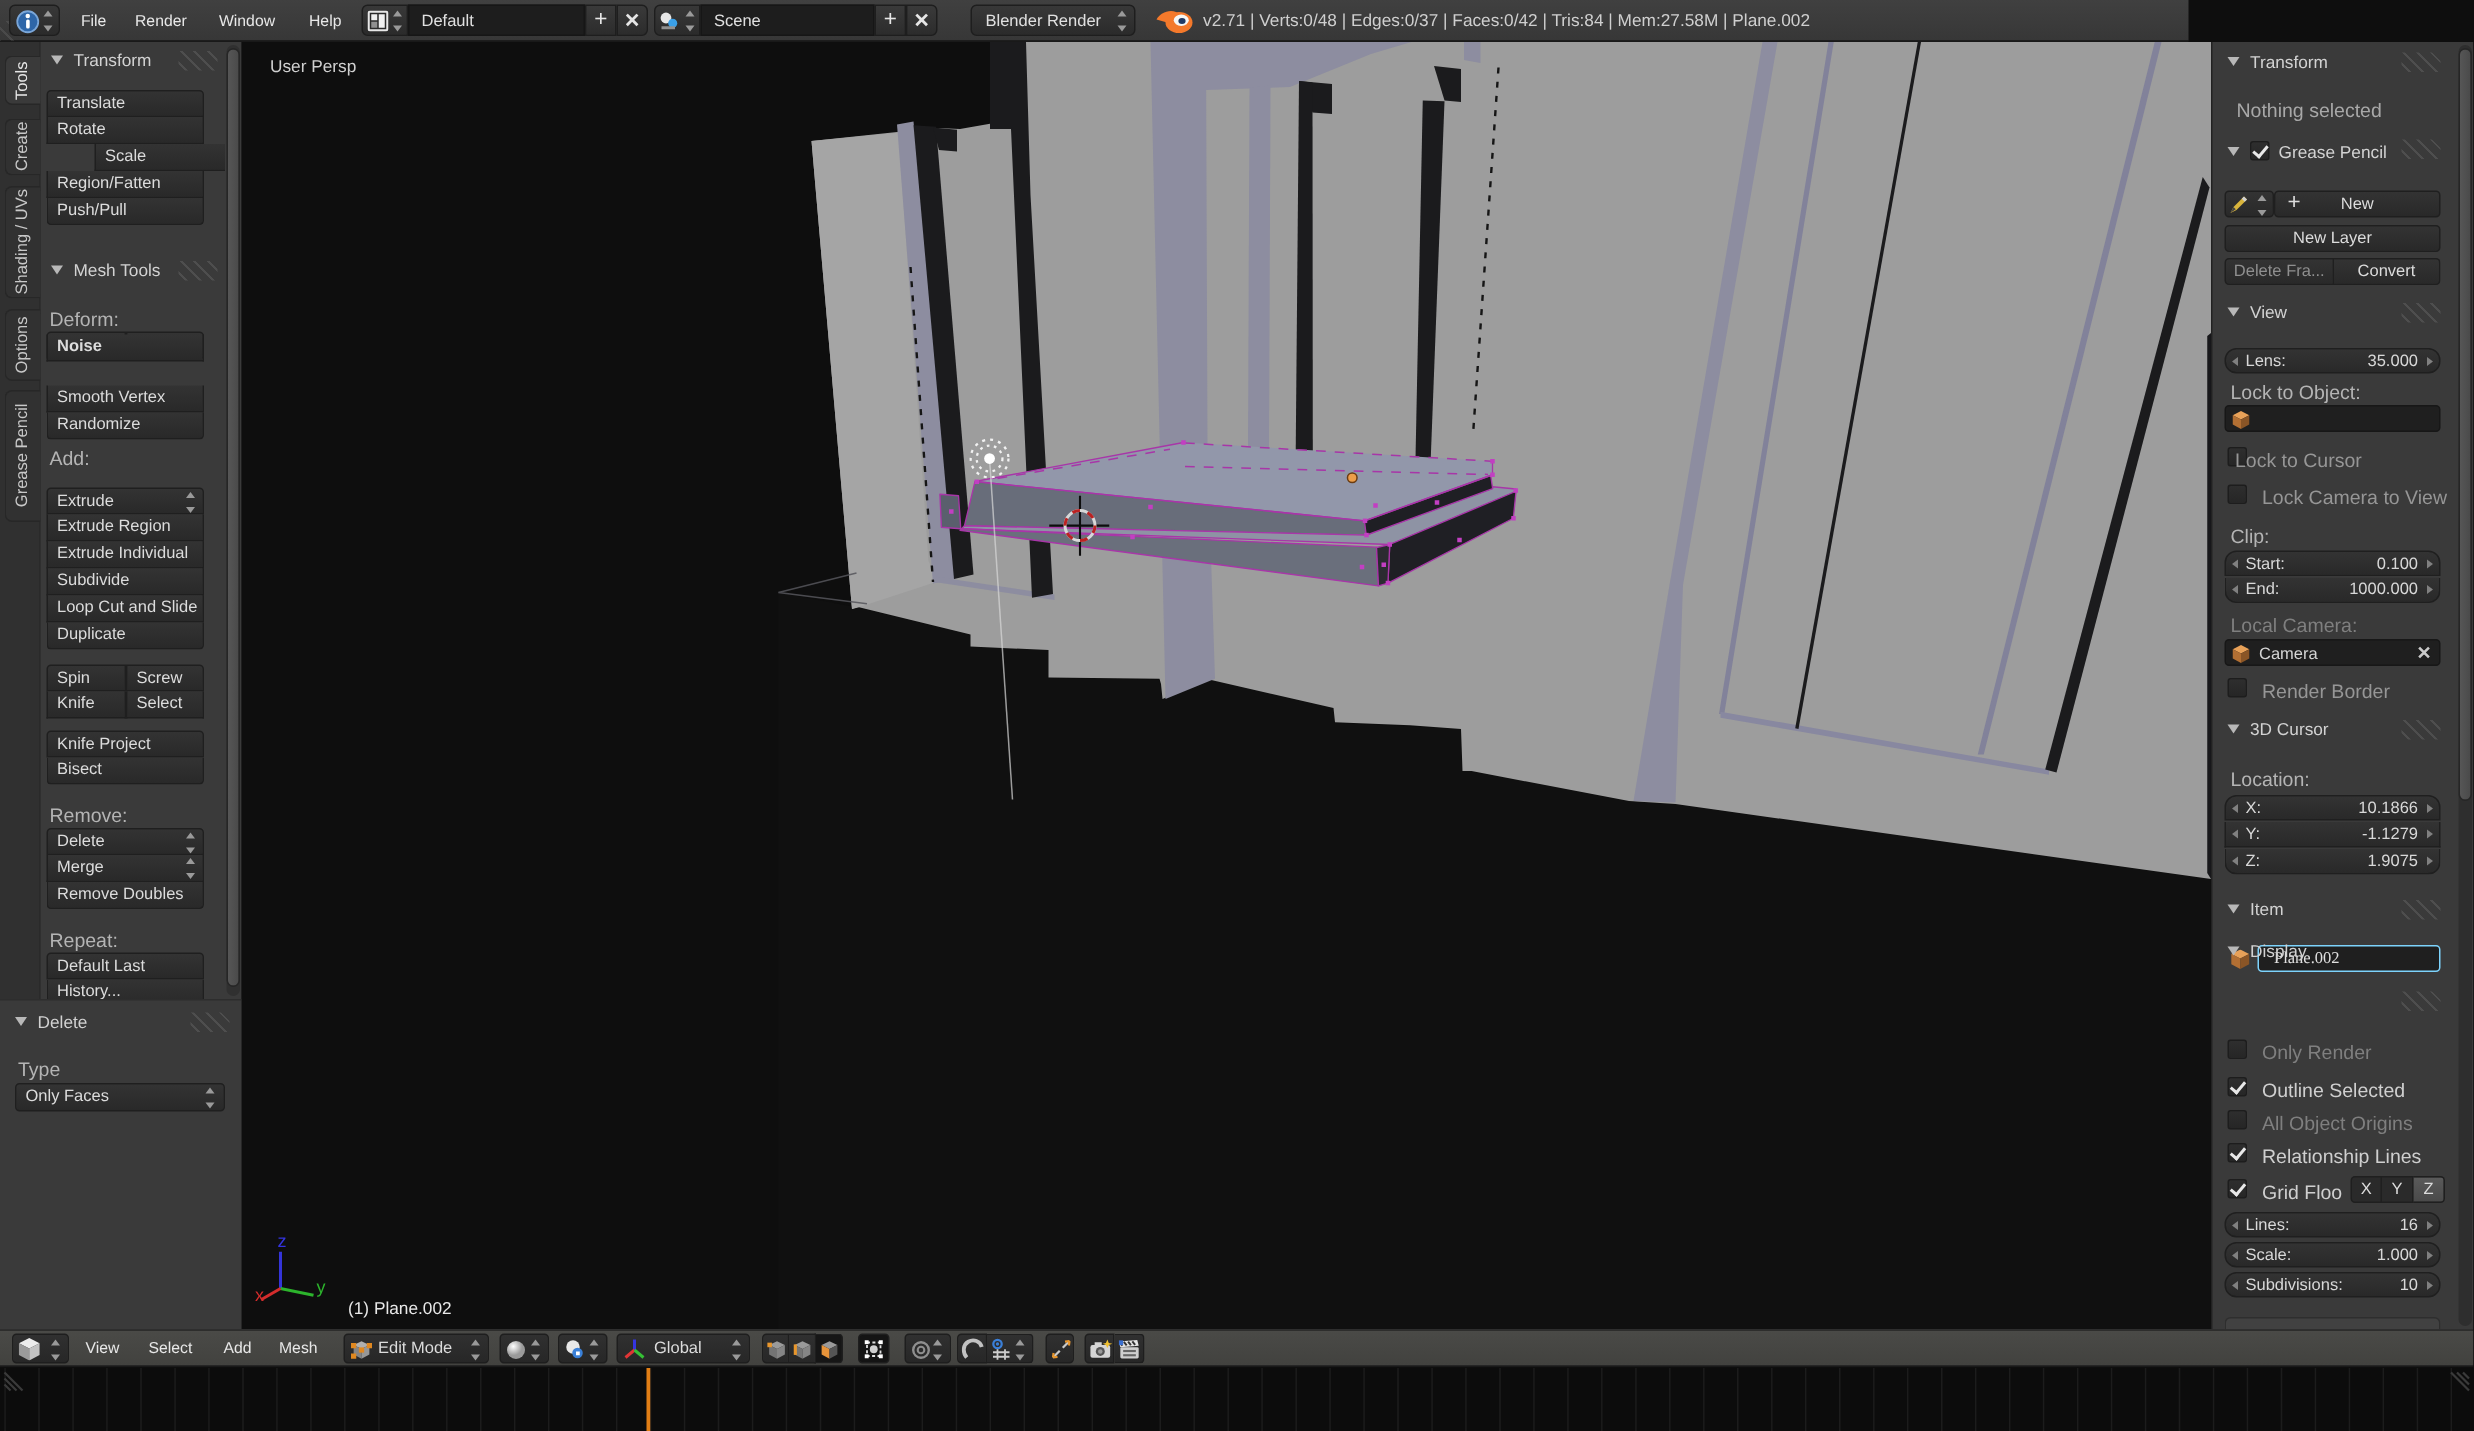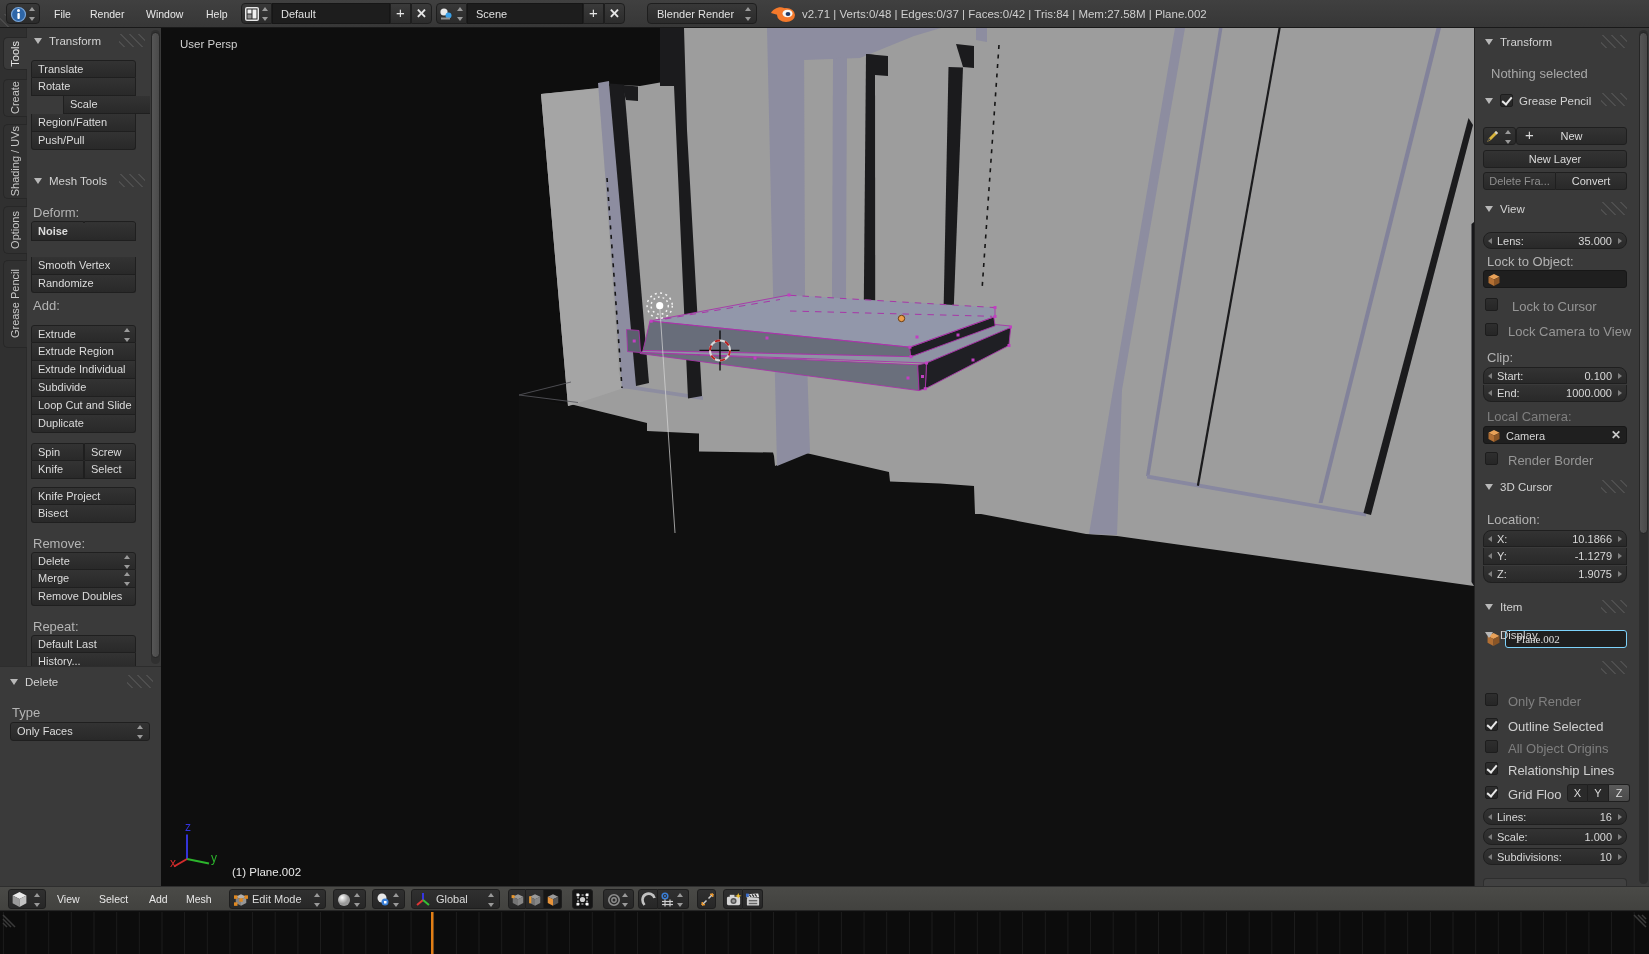--- a/index.html
+++ b/index.html
@@ -19,21 +19,21 @@
 .hdr .tri{display:inline-block;width:0;height:0;border-left:4.5px solid transparent;border-right:4.5px solid transparent;border-top:6px solid #b8b8b8;margin-right:7px;vertical-align:1px;}
 .grip{position:absolute;width:26px;height:13px;background:repeating-linear-gradient(45deg,transparent 0 3.2px,#4e4e4e 3.2px 4.6px,transparent 4.6px 6.4px);}
 .lbl{position:absolute;color:#b4b4b4;font-size:13px;white-space:nowrap;}
 .chk{position:absolute;width:13px;height:13px;background:linear-gradient(#2e2e2e,#262626);border:1px solid #1d1d1d;border-radius:2px;}
 .chk.on:after{content:"";position:absolute;left:3px;top:0px;width:4px;height:8px;border-right:2px solid #e8e8e8;border-bottom:2px solid #e8e8e8;transform:rotate(40deg);}
 .updn{position:absolute;width:9px;height:14px;}
 .updn:before{content:"";position:absolute;left:1px;top:0;width:0;height:0;border-left:3.5px solid transparent;border-right:3.5px solid transparent;border-bottom:4.5px solid #9a9a9a;}
 .updn:after{content:"";position:absolute;left:1px;bottom:0;width:0;height:0;border-left:3.5px solid transparent;border-right:3.5px solid transparent;border-top:4.5px solid #9a9a9a;}
 .txt{position:absolute;white-space:nowrap;}
 
-#topbar{position:absolute;left:0;top:0;width:1649px;height:28px;background:linear-gradient(#404040,#373737);border-bottom:1px solid #191919;}
+#topbar{position:absolute;left:0;top:0;width:1459px;height:28px;background:linear-gradient(#404040,#373737);border-bottom:1px solid #191919;}
 #topbar .menu{position:absolute;top:8px;color:#e8e8e8;font-size:10.5px;}
 
 #shelf{position:absolute;left:0;top:28px;width:161px;height:858px;background:#3a3a3a;}
 #tabs{position:absolute;left:0;top:0;width:27px;height:858px;background:#303030;border-right:1px solid #2a2a2a;}
 .tab{position:absolute;left:3px;width:24px;background:#313131;border:1px solid #272727;border-right:none;border-radius:5px 0 0 5px;color:#c8c8c8;font-size:11px;display:flex;align-items:center;justify-content:center;overflow:hidden;}
 .tab span{writing-mode:vertical-rl;transform:rotate(180deg);white-space:nowrap;line-height:1;}
 .tab.act{background:#3a3a3a;color:#e6e6e6;}
 
 #npanel{position:absolute;left:1474px;top:28px;width:175px;height:858px;background:#3a3a3a;border-left:1px solid #222222;}
 
@@ -302,21 +302,21 @@
       </div>
   <div class="lbl" style="left:12px;top:226px;">Lock to Object:</div>
   <div class="abs" style="left:8px;top:242px;width:144px;height:18px;background:#1f1f1f;border:1px solid #171717;border-radius:3px;">
     <svg width="12" height="12" style="position:absolute;left:4px;top:3px" viewBox="0 0 12 12">
           <path d="M6 0 L11.5 2.8 L6 5.6 L0.5 2.8 Z" fill="#e8a158"></path>
           <path d="M0.5 2.8 L6 5.6 L6 12 L0.5 9 Z" fill="#b26f33"></path>
           <path d="M11.5 2.8 L6 5.6 L6 12 L11.5 9 Z" fill="#8a5526"></path>
         </svg>
   </div>
   <div class="chk" style="left:10px;top:270px;"></div>
-      <div class="lbl" style="left:37px;top:271px;color:#969696;">Lock to Cursor</div>
+      <div class="lbl" style="left:15px;top:271px;color:#969696;">Lock to Cursor</div>
   <div class="chk" style="left:10px;top:295px;"></div>
       <div class="lbl" style="left:33px;top:296px;color:#969696;">Lock Camera to View</div>
   <div class="lbl" style="left:12px;top:322px;">Clip:</div>
   <div class="sl" style="left:8px;top:339px;width:144px;height:17px;border-radius:8px 8px 0 0;">
         <div class="la"></div>
         <div class="ra"></div>
         <div class="lv">Start:</div>
         <div class="rv">0.100</div>
       </div>
   <div class="sl" style="left:8px;top:357px;width:144px;height:17px;border-radius:0 0 8px 8px;border-top:none;">

